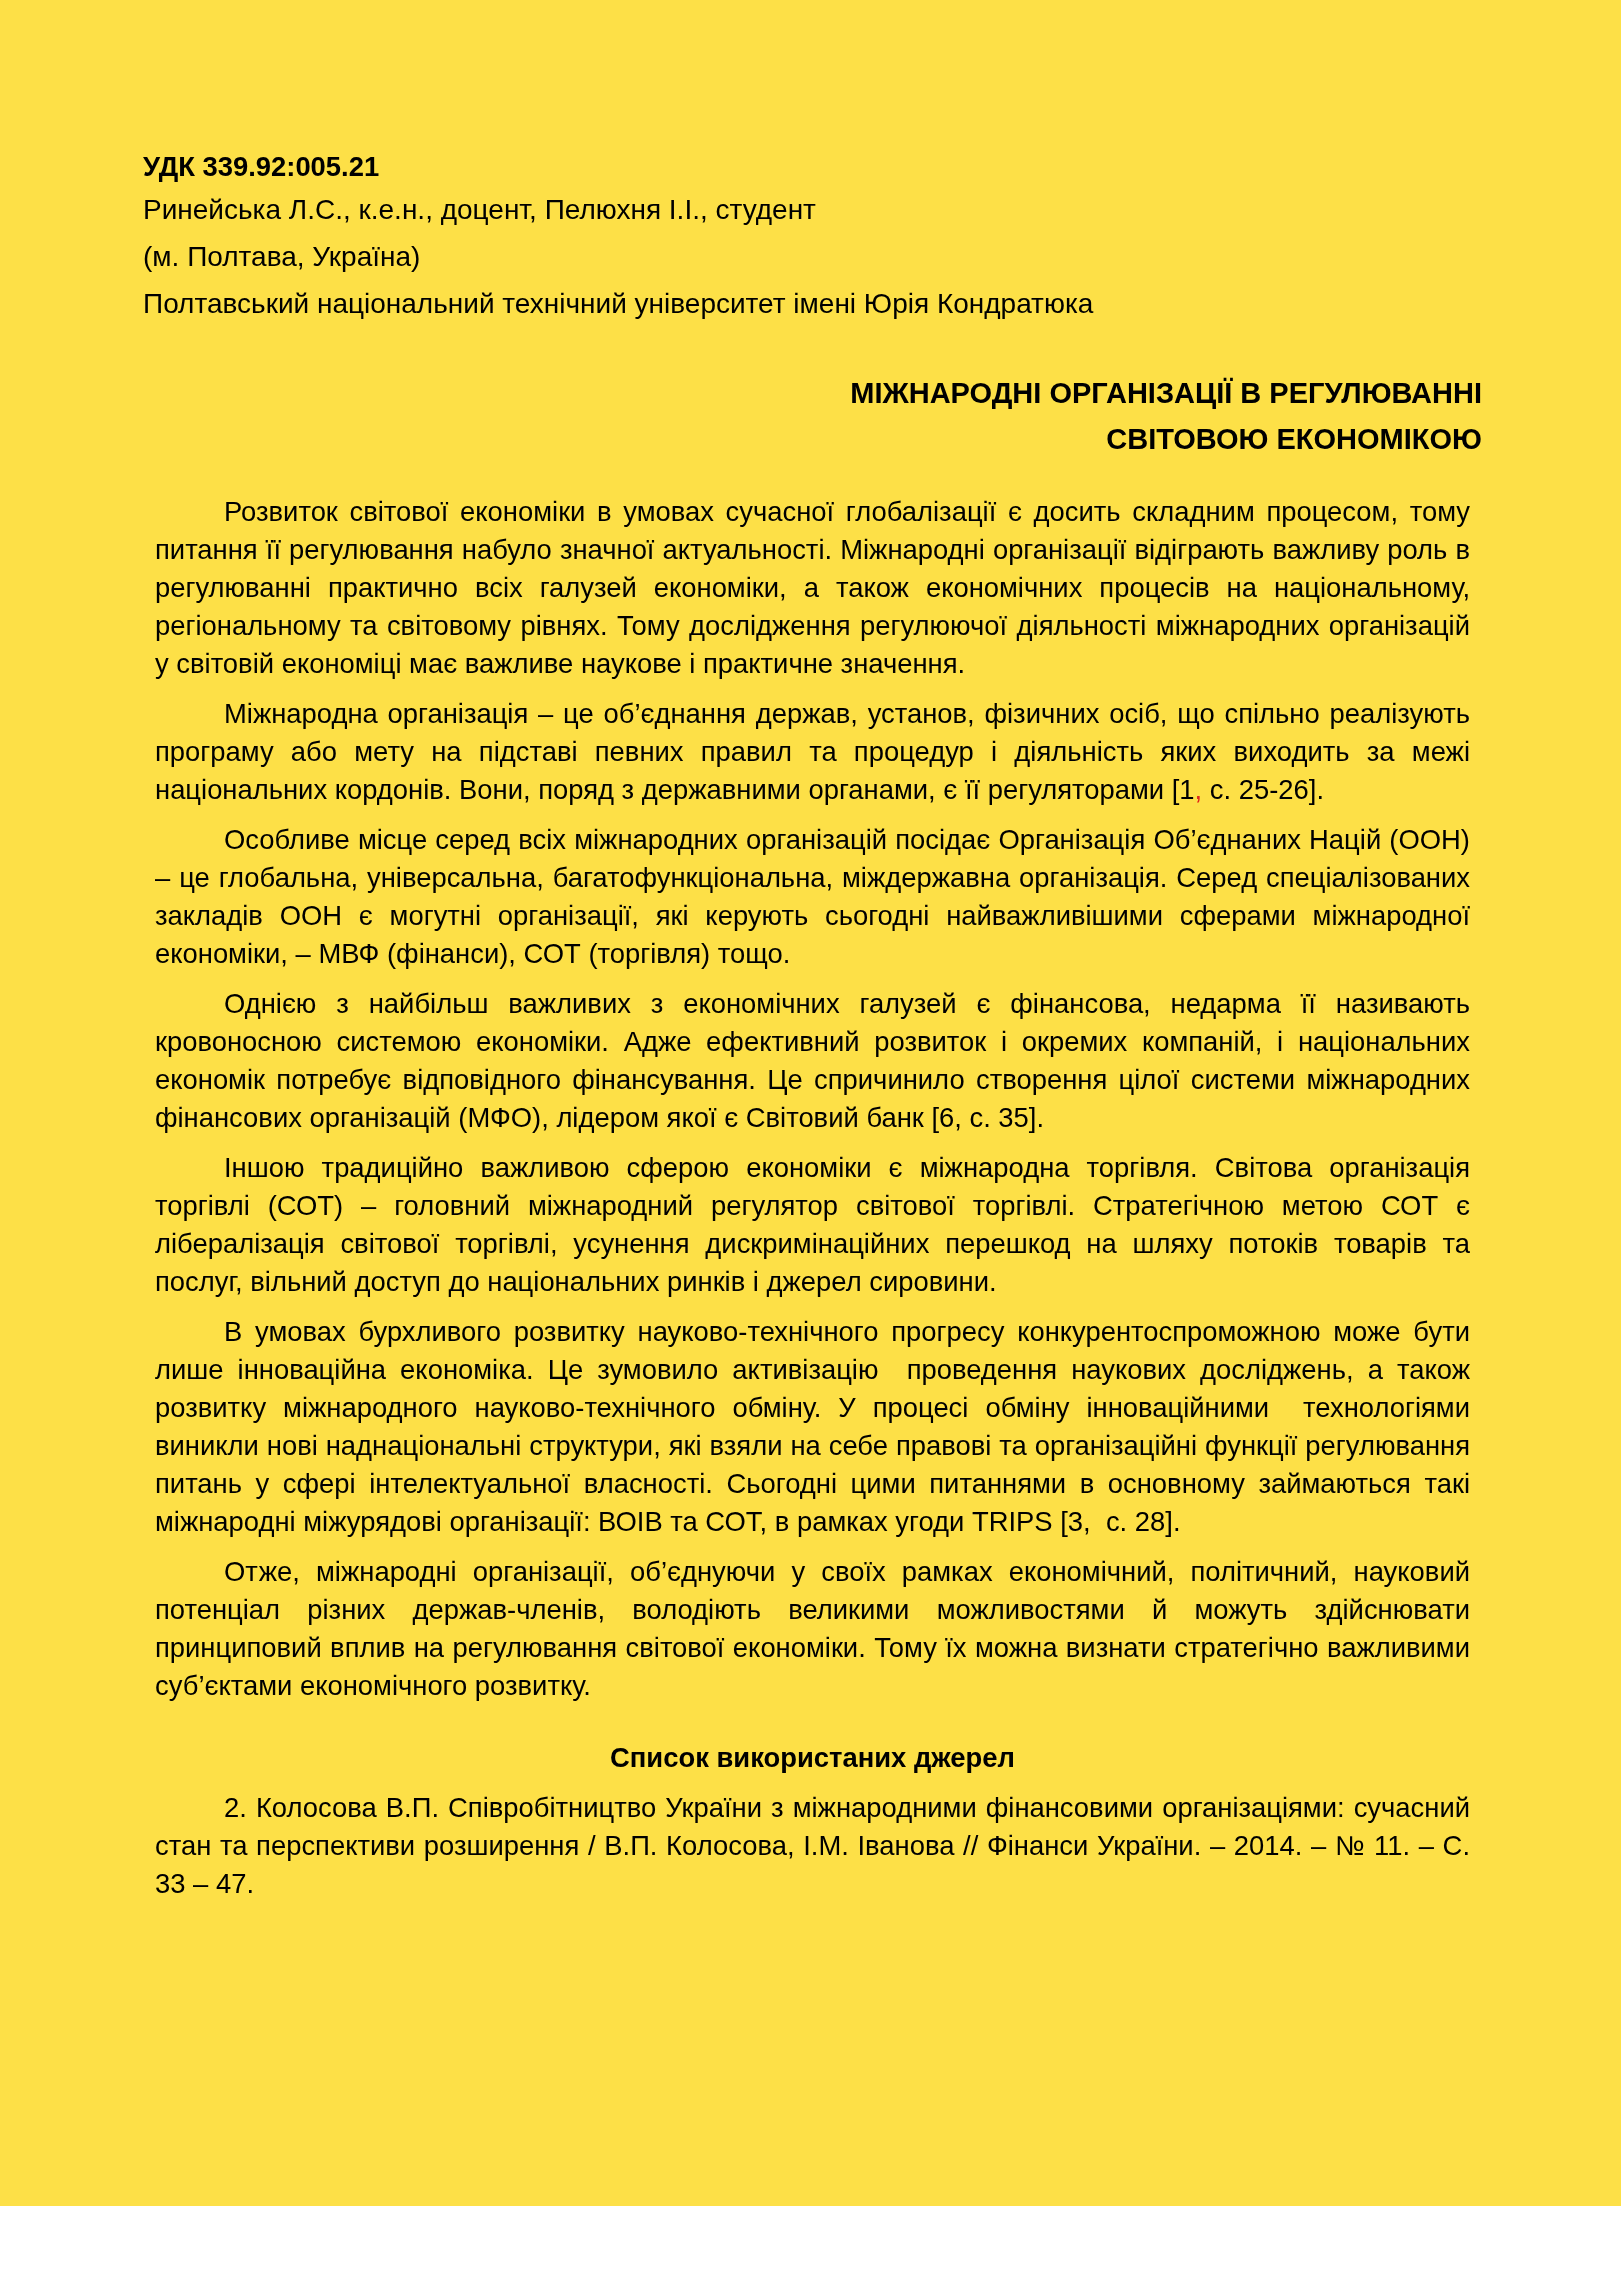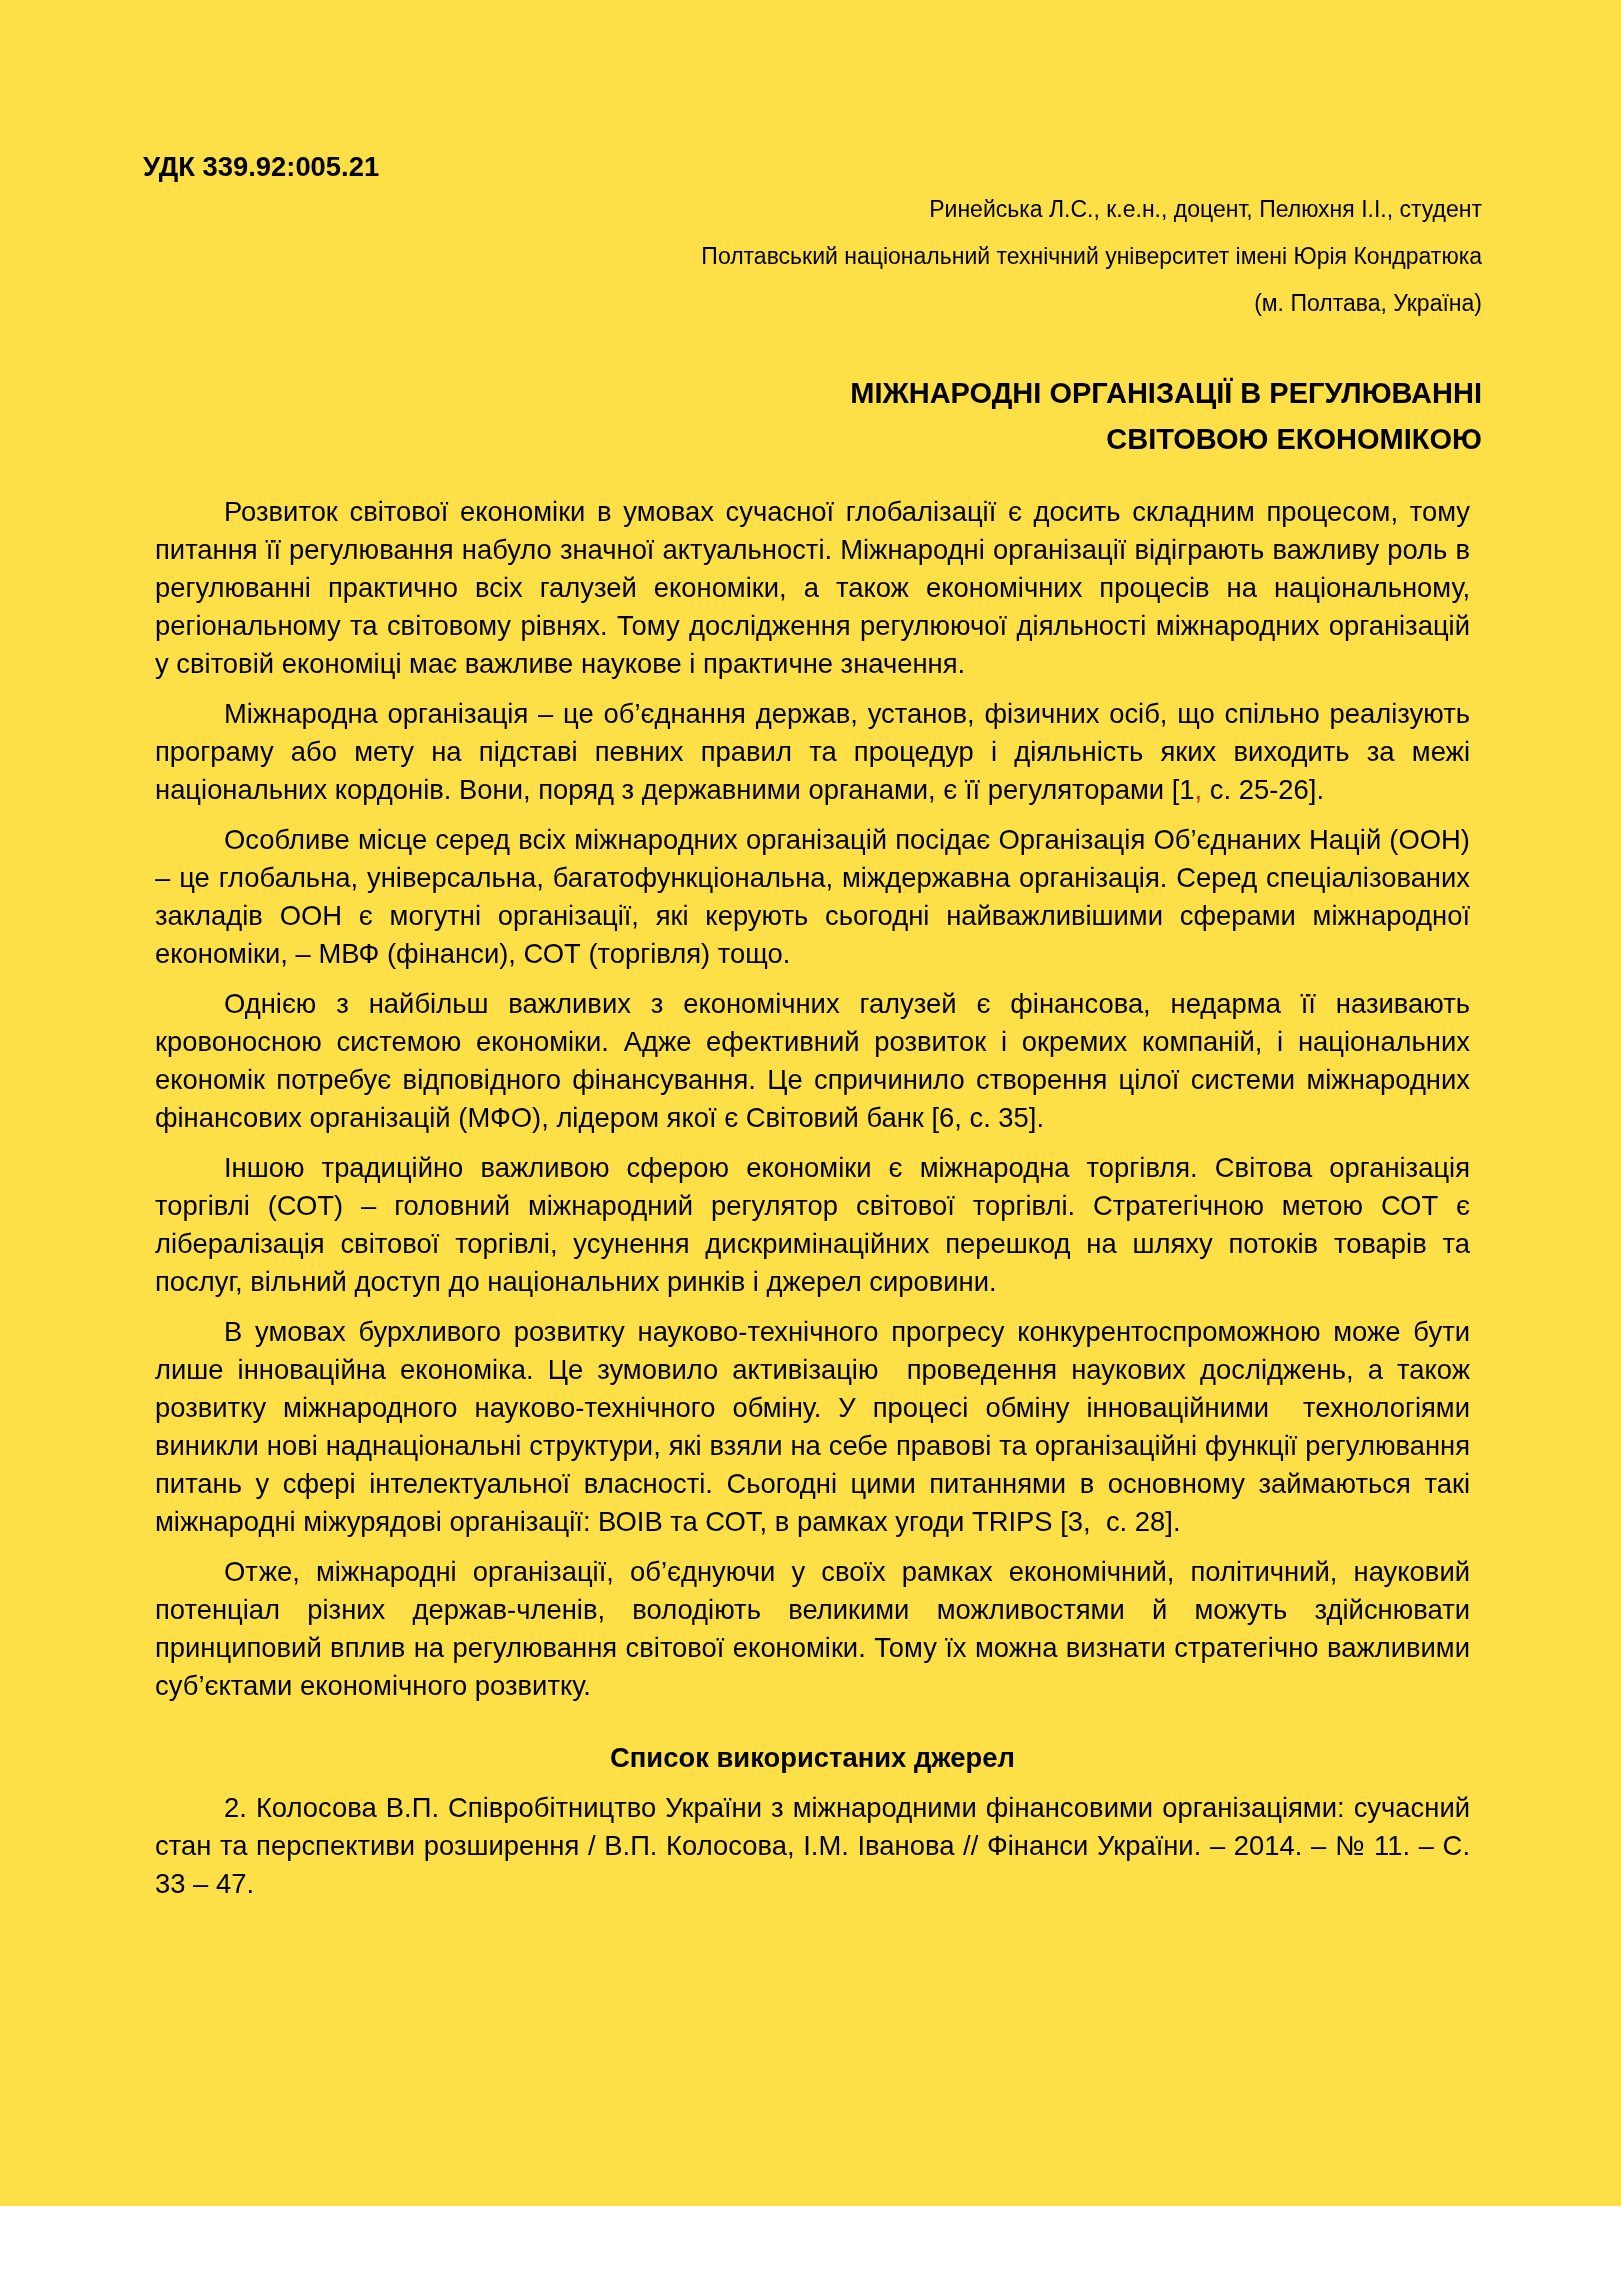--- a/index.html
+++ b/index.html
@@ -23,23 +23,23 @@
     height: 100%;
     padding: 147px 139px 0 143px;
   }
   .udc {
     font-size: 27.4px;
     line-height: 39px;
     font-weight: bold;
     text-align: left;
   }
   .byline {
-    font-size: 23px;
+    font-size: 28px;
     line-height: 47px;
-    text-align: right;
+    text-align: left;
   }
   .title {
     margin: 43px 0 0 0;
     font-size: 29px;
     line-height: 46px;
     font-weight: bold;
     text-align: right;
   }
   .title-line { display: block; }
   .body-text { margin-top: 31px; }
@@ -62,22 +62,22 @@
 </head>
 <body>
 
 <div class="page">
   <div class="content">
 
     <div class="udc">УДК 339.92:005.21</div>
 
     <div>
       <div class="byline">Ринейська Л.С., к.е.н., доцент, Пелюхня І.І., студент</div>
+      <div class="byline">(м. Полтава, Україна)</div>
       <div class="byline">Полтавський національний технічний університет імені Юрія Кондратюка</div>
-      <div class="byline">(м. Полтава, Україна)</div>
     </div>
 
     <h1 class="title">
       <span class="title-line">МІЖНАРОДНІ ОРГАНІЗАЦІЇ В РЕГУЛЮВАННІ</span>
       <span class="title-line">СВІТОВОЮ ЕКОНОМІКОЮ</span>
     </h1>
 
     <div class="body-text">
       <p class="para">Розвиток світової економіки в умовах сучасної глобалізації є досить складним процесом, тому питання її регулювання набуло значної актуальності. Міжнародні організації відіграють важливу роль в регулюванні практично всіх галузей економіки, а також економічних процесів на національному, регіональному та світовому рівнях. Тому дослідження регулюючої діяльності міжнародних організацій у світовій економіці має важливе наукове і практичне значення.</p>
 

